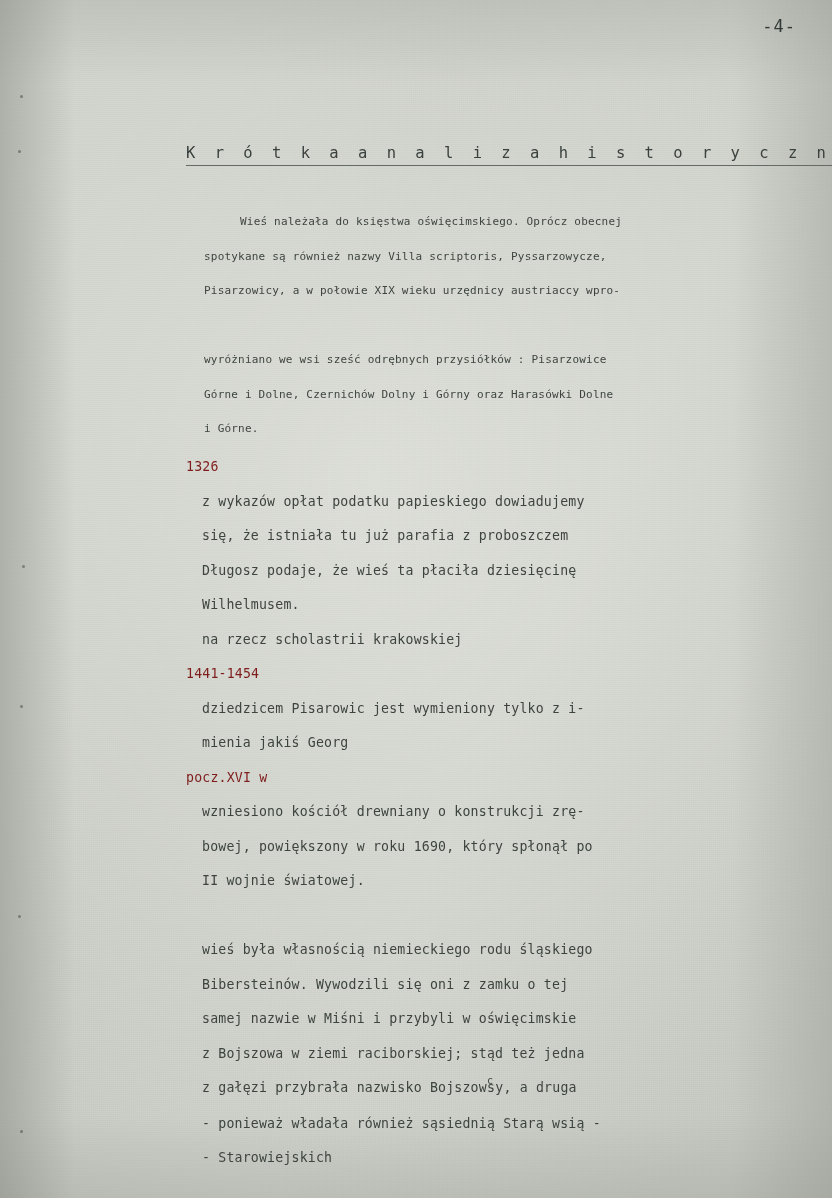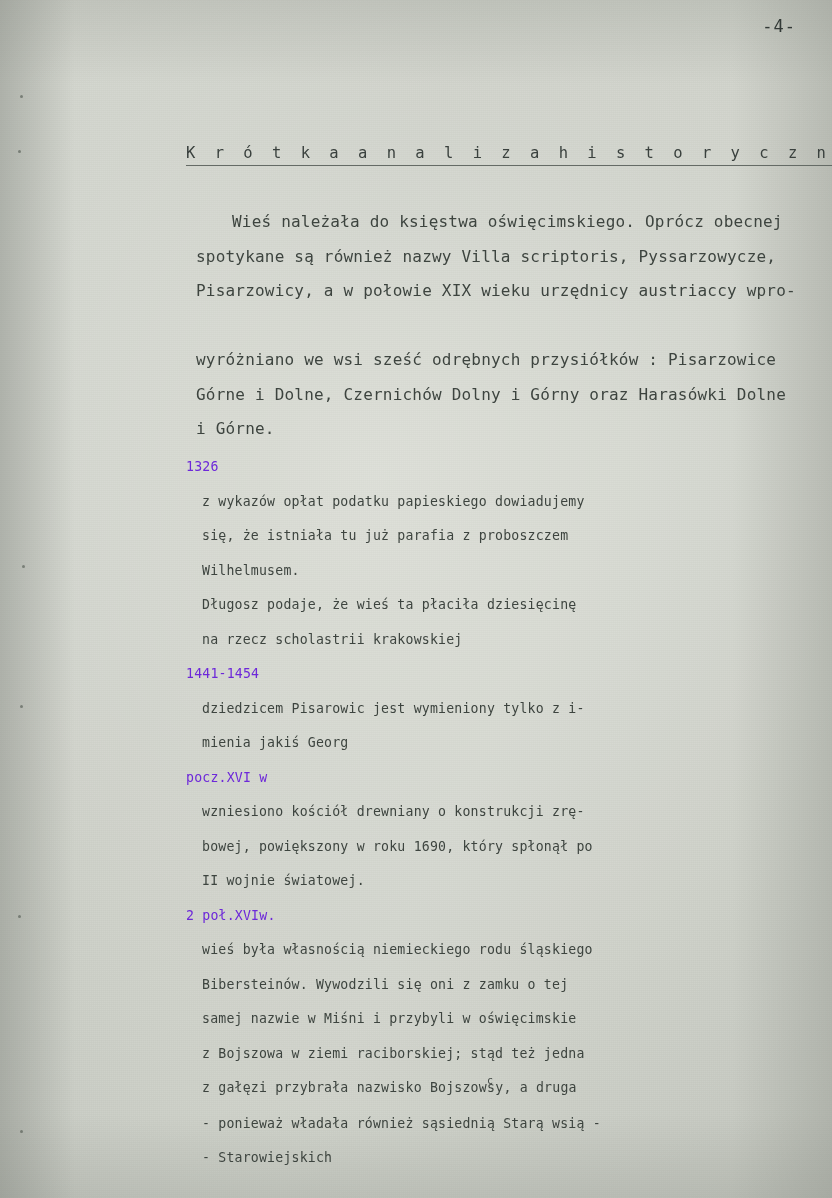--- a/index.html
+++ b/index.html
@@ -65,23 +65,23 @@
     letter-spacing: 5.0px;
     color: #3a413e;
     border-bottom: 1px solid #656b66;
     padding-bottom: 3px;
     white-space: nowrap;
   }
 
   .intro {
     position: absolute;
     top: 205px;
-    left: 196px;
+    left: 204px;
     width: 610px;
-    font-size: 16px;
+    font-size: 11px;
     line-height: 34.5px;
     color: #3d443f;
     letter-spacing: 0.2px;
   }
   .intro .indent {
     display: inline-block;
     width: 36px;
   }
 
   .entries {
@@ -96,21 +96,21 @@
   .entry {
     position: relative;
     display: block;
   }
   .entry-year {
     position: absolute;
     left: 0;
     top: 0;
     width: 118px;
     white-space: nowrap;
-    color: #6d28d9;
+    color: #7f1d1d;
   }
   .entry-lines {
     margin-left: 118px;
     color: #3d443f;
   }
   .entry-lines .ln {
     display: block;
     white-space: nowrap;
     margin-left: 16px;
   }
@@ -162,22 +162,22 @@
     <span>i Górne.</span>
   </div>
 
   <div class="entries">
 
     <div class="entry">
       <span class="entry-year">1326</span>
       <span class="entry-lines">
         <span class="ln">z wykazów opłat podatku papieskiego dowiadujemy</span>
         <span class="ln">się, że istniała tu już parafia z proboszczem</span>
+        <span class="ln">Długosz podaje, że wieś ta płaciła dziesięcinę</span>
         <span class="ln">Wilhelmusem.</span>
-        <span class="ln">Długosz podaje, że wieś ta płaciła dziesięcinę</span>
         <span class="ln">na rzecz scholastrii krakowskiej</span>
       </span>
     </div>
 
     <div class="entry">
       <span class="entry-year">1441-1454</span>
       <span class="entry-lines">
         <span class="ln">dziedzicem Pisarowic jest wymieniony tylko z i-</span>
         <span class="ln">mienia jakiś Georg</span>
       </span>
@@ -186,21 +186,20 @@
     <div class="entry">
       <span class="entry-year">pocz.XVI w</span>
       <span class="entry-lines">
         <span class="ln">wzniesiono kościół drewniany o konstrukcji zrę-</span>
         <span class="ln">bowej, powiększony w roku 1690, który spłonął po</span>
         <span class="ln">II wojnie światowej.</span>
       </span>
     </div>
 
     <div class="entry">
-      <span class="entry-year">2 poł.XVIw.</span>
       <span class="entry-lines">
         <span class="ln">wieś była własnością niemieckiego rodu śląskiego</span>
         <span class="ln">Bibersteinów. Wywodzili się oni z zamku o tej</span>
         <span class="ln">samej nazwie w Miśni i przybyli w oświęcimskie</span>
         <span class="ln">z Bojszowa w ziemi raciborskiej; stąd też jedna</span>
         <span class="ln">
           <span>z gałęzi przybrała nazwisko Bojszows</span><span class="sup-c">c</span><span>y, a druga</span>
         </span>
         <span class="ln">- ponieważ władała również sąsiednią Starą wsią -</span>
         <span class="ln">- Starowiejskich</span>

